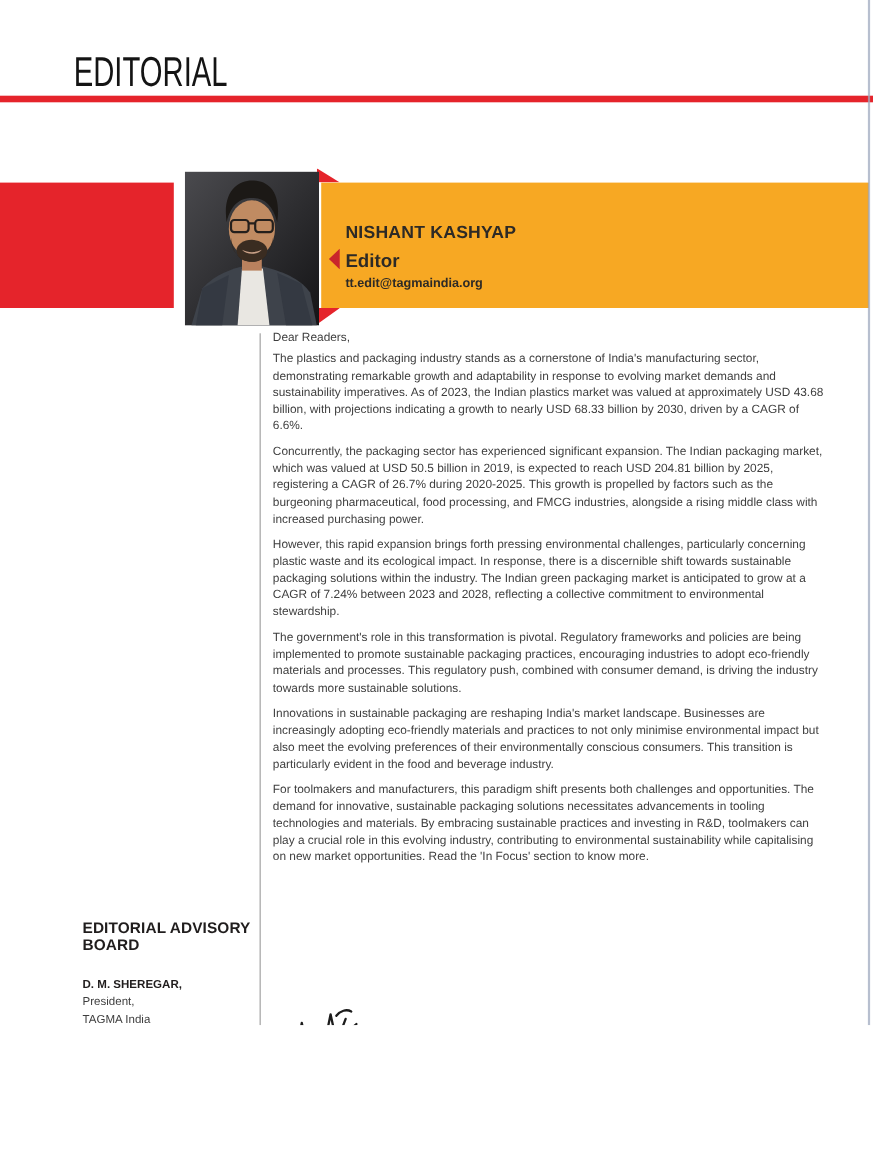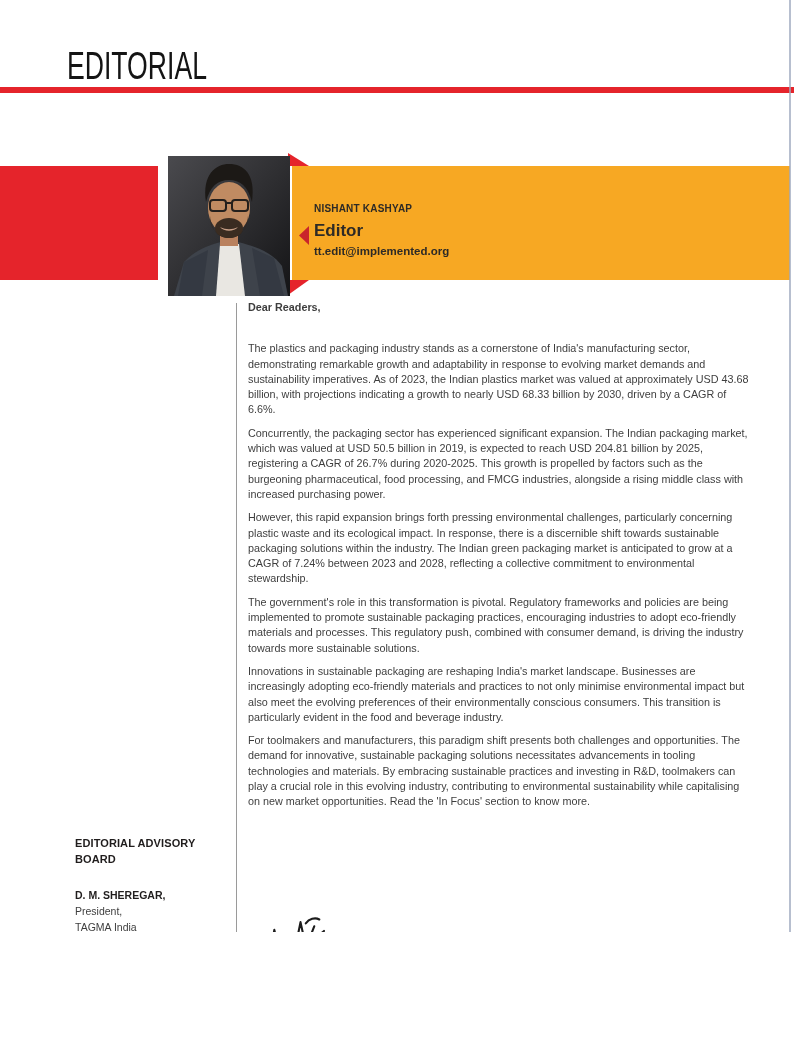--- a/index.html
+++ b/index.html
@@ -20,35 +20,35 @@
   .banner-red{ position:absolute; left:0; top:166px; width:158px; height:114px; background:#E5242B; }
   .banner-orange{ position:absolute; left:292px; top:166px; width:498px; height:114px; background:#F7A823; }
   .photo{ position:absolute; left:168px; top:156px; width:122px; height:140px; }
   .tri-top{ position:absolute; left:288px; top:153px; width:21px; height:13px; background:#E5242B;
     clip-path:polygon(0 0,100% 100%,0 100%); }
   .tri-bottom{ position:absolute; left:288px; top:280px; width:21px; height:15px; background:#E5242B;
     clip-path:polygon(0 0,100% 0,0 100%); }
   .editor-chevron{ position:absolute; left:299px; top:226px; width:10px; height:19px; background:#C9252B;
     clip-path:polygon(100% 0,100% 100%,0 50%); }
   .banner-text{ position:absolute; left:314px; top:203px; color:#2d2a26; }
-  .banner-name{ font-size:10px; font-weight:bold; letter-spacing:.2px; margin-bottom:7px; }
+  .banner-name{ font-size:16px; font-weight:bold; letter-spacing:.2px; margin-bottom:7px; }
   .banner-role{ font-size:17px; font-weight:bold; margin-bottom:4px; }
   .banner-email{ font-size:11.5px; font-weight:bold; }
   
   .divider{ position:absolute; left:236px; top:303px; width:1px; height:677px; background:#9a9a9a; }
   .letter{ position:absolute; left:248px; top:300px; width:501px;
     font-size:10.8px; line-height:15.3px; color:#3e3e3e; }
   .letter p{ margin:0 0 8px 0; }
-  .letter .salutation{ margin-bottom:26px;font-weight:bold; }
+  .letter .salutation{ margin-bottom:4px; }
   .letter .closing{ margin-top:1px; }
   .signature{ position:absolute; left:249px; top:916px; width:80px; height:64px; }
   
   .board{ position:absolute; left:75px; top:835px; width:160px; color:#3e3e3e;
     font-size:10.5px; line-height:16px; }
-  .board-heading{ font-weight:bold; color:#201d1d; font-size:11px; margin-bottom:20px; letter-spacing:.1px;}
+  .board-heading{ font-weight:bold; color:#201d1d; font-size:14px; margin-bottom:20px; letter-spacing:.1px;}
   .board-member{ margin-bottom:16px; }
   .board-member .member-name{ font-weight:bold; color:#201d1d; }
   
   .footer-pagebox{ position:absolute; left:0; top:1011px; width:73px; height:17px; background:#D6252C;
     color:#ffffff; font-size:12.5px; font-weight:bold; line-height:17px; text-align:right; padding-right:13px; }
   .footer-meta{ position:absolute; left:80px; top:1011px; height:17px; display:flex; align-items:center;
     white-space:nowrap;flex-direction:column; }
   .footer-newsletter{ color:#1C75BC; font-weight:bold; font-size:11.5px; letter-spacing:.1px; }
   .footer-sep{ color:#7b7d80; font-size:11.5px; margin:0 5px; }
   .footer-issue{ color:#5a5b5e; font-weight:bold; font-size:12px; letter-spacing:.1px; }
@@ -91,21 +91,21 @@
       <rect x="42" y="44" width="16" height="11" rx="3" fill="none" stroke="#241f1c" stroke-width="2"></rect>
       <rect x="64" y="44" width="16" height="11" rx="3" fill="none" stroke="#241f1c" stroke-width="2"></rect>
       <line x1="58" y1="47" x2="64" y2="47" stroke="#241f1c" stroke-width="2"></line>
     </svg>
   </div>
 
   <div class="editor-chevron"></div>
   <div class="banner-text">
     <div class="banner-name">NISHANT KASHYAP</div>
     <div class="banner-role">Editor</div>
-    <div class="banner-email">tt.edit@implemented.org</div>
+    <div class="banner-email">tt.edit@tagmaindia.org</div>
   </div>
 
   <div class="divider"></div>
   <div class="letter">
     <p class="salutation">Dear Readers,</p>
     <p>The plastics and packaging industry stands as a cornerstone of India's manufacturing sector, demonstrating remarkable growth and adaptability in response to evolving market demands and sustainability imperatives. As of 2023, the Indian plastics market was valued at approximately USD 43.68 billion, with projections indicating a growth to nearly USD 68.33 billion by 2030, driven by a CAGR of 6.6%.</p>
     <p>Concurrently, the packaging sector has experienced significant expansion. The Indian packaging market, which was valued at USD 50.5 billion in 2019, is expected to reach USD 204.81 billion by 2025, registering a CAGR of 26.7% during 2020-2025. This growth is propelled by factors such as the burgeoning pharmaceutical, food processing, and FMCG industries, alongside a rising middle class with increased purchasing power.</p>
     <p>However, this rapid expansion brings forth pressing environmental challenges, particularly concerning plastic waste and its ecological impact. In response, there is a discernible shift towards sustainable packaging solutions within the industry. The Indian green packaging market is anticipated to grow at a CAGR of 7.24% between 2023 and 2028, reflecting a collective commitment to environmental stewardship.</p>
     <p>The government's role in this transformation is pivotal. Regulatory frameworks and policies are being implemented to promote sustainable packaging practices, encouraging industries to adopt eco-friendly materials and processes. This regulatory push, combined with consumer demand, is driving the industry towards more sustainable solutions.</p>
     <p>Innovations in sustainable packaging are reshaping India's market landscape. Businesses are increasingly adopting eco-friendly materials and practices to not only minimise environmental impact but also meet the evolving preferences of their environmentally conscious consumers. This transition is particularly evident in the food and beverage industry.</p>

